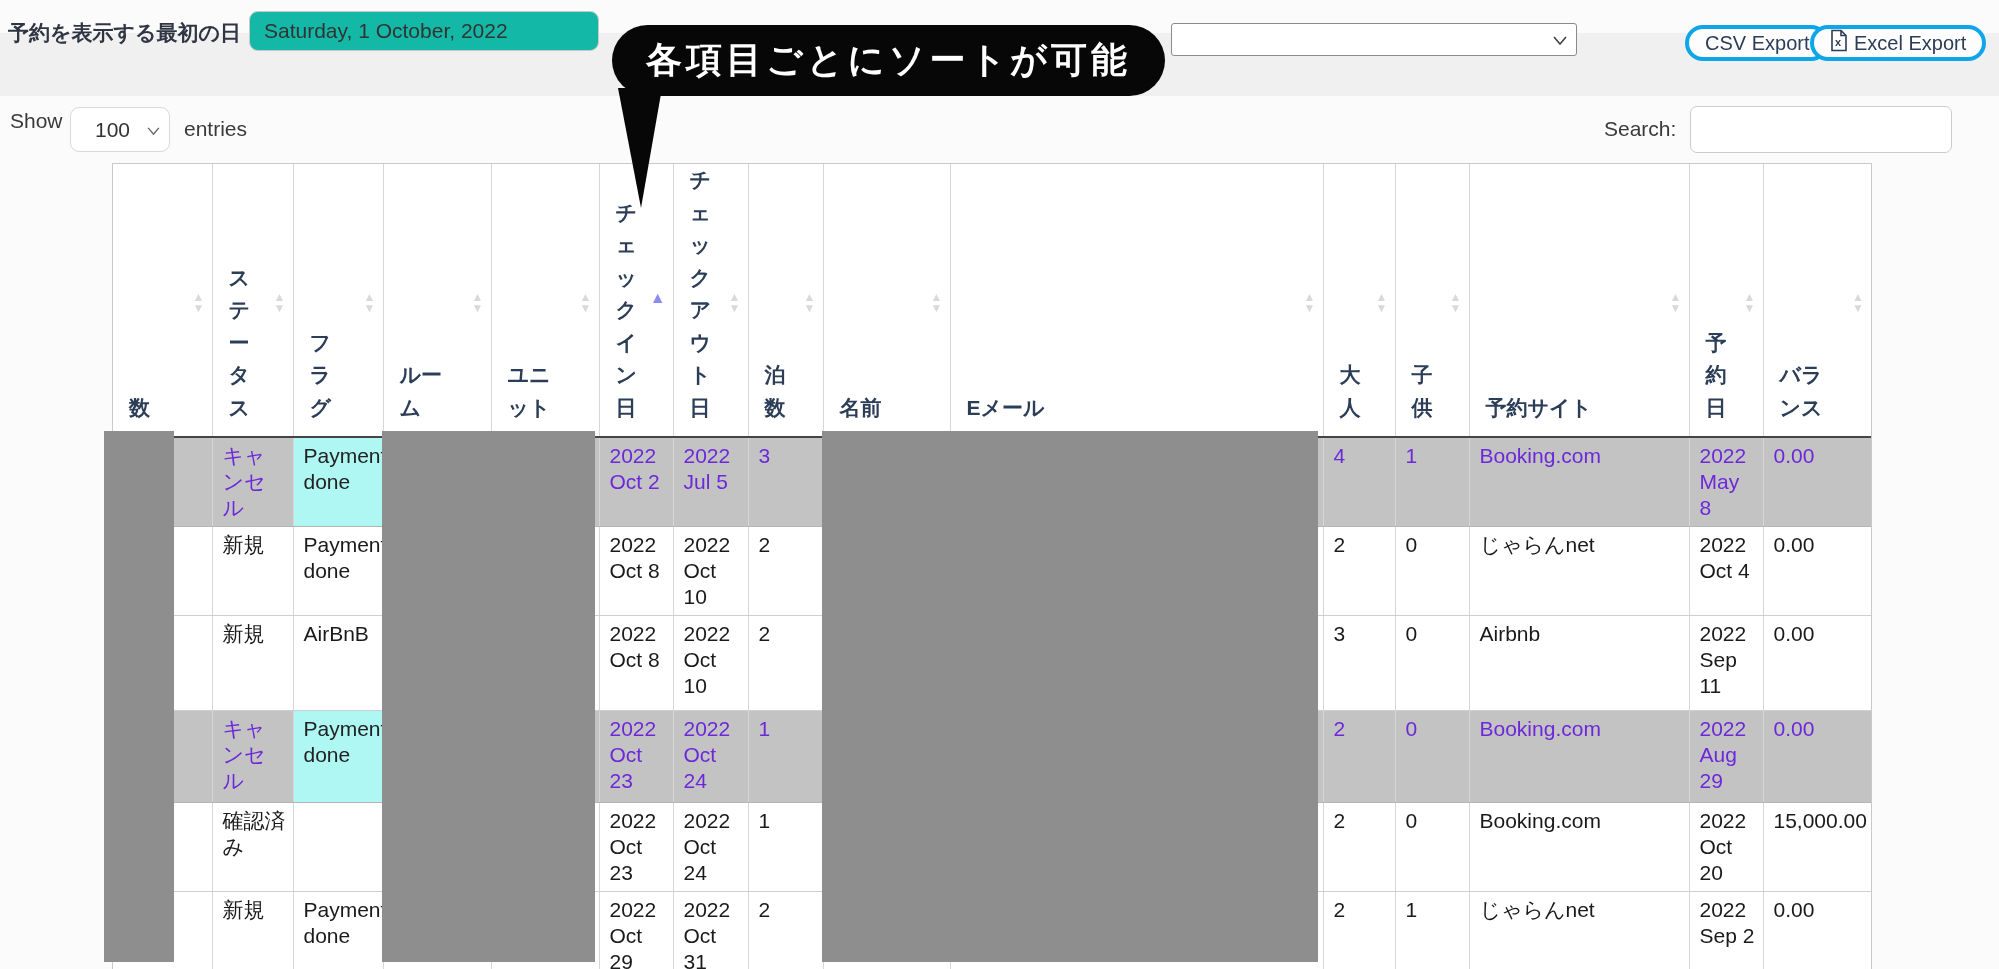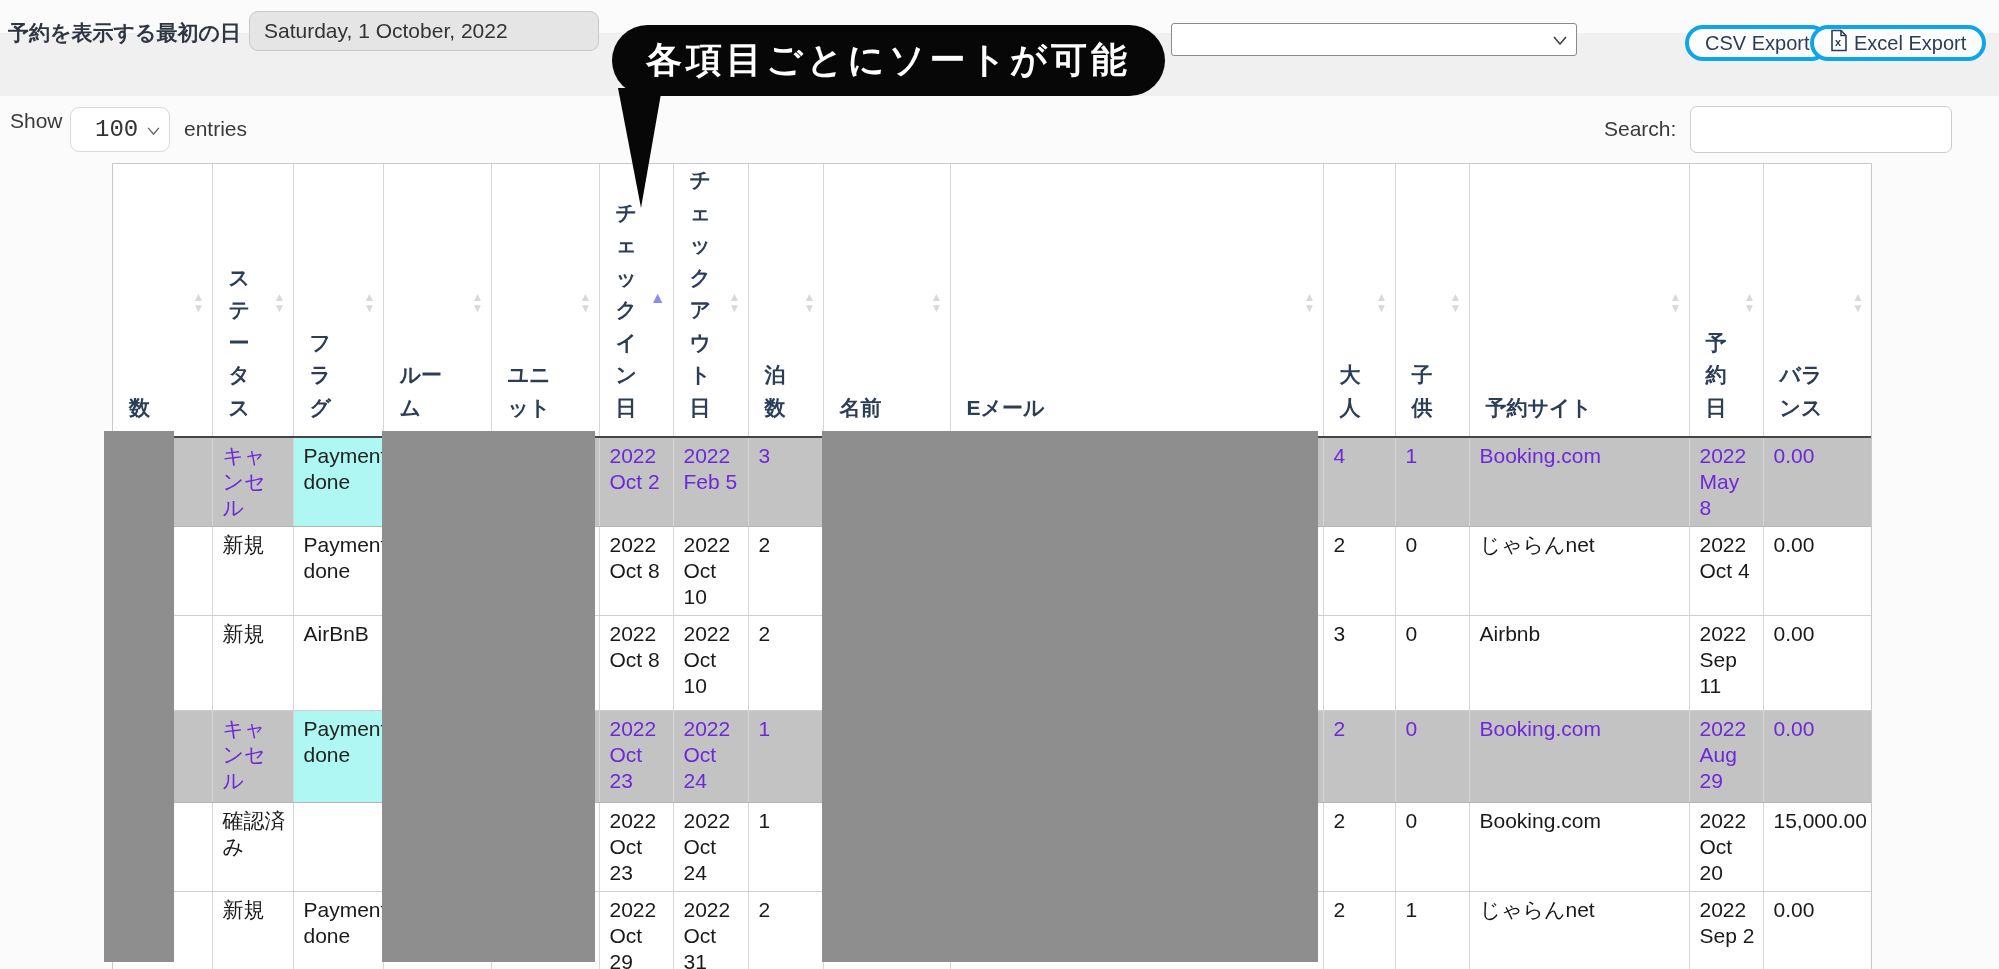--- a/index.html
+++ b/index.html
@@ -27,21 +27,21 @@
   .toolbar{
     position:absolute;left:0;top:33px;width:100%;height:63px;
     background:#f0f0f0;
   }
   .date-label{
     position:absolute;left:8px;top:19px;
     font-size:21px;font-weight:600;color:#2f3542;text-align:right;
   }
   .date-input{
     position:absolute;left:249px;top:11px;width:350px;height:40px;
-    border:1px solid #c9c9c9;border-radius:9px;background:#e5e5e5;
+    border:1px solid #c9c9c9;border-radius:9px;background:#14b8a6;
     font-size:21px;color:#333;padding:0 14px;box-sizing:border-box;
     font-family:inherit;
   }
   .filter-select-wrap{position:absolute;left:1171px;top:23px;width:406px;height:33px;}
   .filter-select{
     width:100%;height:100%;
     -webkit-appearance:none;appearance:none;
     border:1px solid #8a8a8a;border-radius:3px;background:#fff;
     font-size:18px;padding:0 30px 0 8px;font-family:inherit;
   }
@@ -71,21 +71,21 @@
   .callout-tail{position:absolute;left:600px;top:88px;z-index:29;}
 
   
   .controls{position:absolute;left:0;top:96px;width:100%;height:67px;}
   .show-label{position:absolute;left:10px;top:13px;font-size:21px;color:#3a3a3a;}
   .pagesize-wrap{position:absolute;left:70px;top:11px;width:100px;height:45px;}
   .pagesize-select{
     width:100%;height:100%;
     -webkit-appearance:none;appearance:none;
     border:1px solid #d9d9d9;border-radius:9px;background:#fff;
-    font-size:24px;color:#333;padding:0 28px 0 24px;font-family:Liberation Mono, monospace;
+    font-size:21px;color:#333;padding:0 28px 0 24px;font-family:Liberation Sans, sans-serif;
   }
   .entries-label{position:absolute;left:184px;top:21px;font-size:21px;color:#3a3a3a;}
   .search-label{position:absolute;left:1604px;top:21px;font-size:21px;color:#3a3a3a;}
   .search-input{
     position:absolute;left:1690px;top:10px;width:262px;height:47px;
     border:1px solid #ccc;border-radius:7px;background:#fff;
     font-size:21px;padding:0 12px;box-sizing:border-box;font-family:inherit;
   }
 
   
@@ -260,21 +260,21 @@
           </tr>
       </thead>
       <tbody>
           <tr class="cancelled" style="height: 65px;">
             <td class="c0 cell-number">277</td>
             <td class="c1 cell-status st-cancelled">キャンセル</td>
             <td class="c2 cell-flag fl-payment">Payment done</td>
             <td class="c3 cell-room"></td>
             <td class="c4 cell-unit"></td>
             <td class="c5 cell-checkin">2022 Oct 2</td>
-            <td class="c6 cell-checkout">2022 Feb 5</td>
+            <td class="c6 cell-checkout">2022 Jul 5</td>
             <td class="c7 cell-nights">3</td>
             <td class="c8 cell-name"></td>
             <td class="c9 cell-email"></td>
             <td class="c10 cell-adults">4</td>
             <td class="c11 cell-children">1</td>
             <td class="c12 cell-site">Booking.com</td>
             <td class="c13 cell-booked">2022 May 8</td>
             <td class="c14 cell-balance">0.00</td>
           </tr>
           <tr style="height: 63px;">

